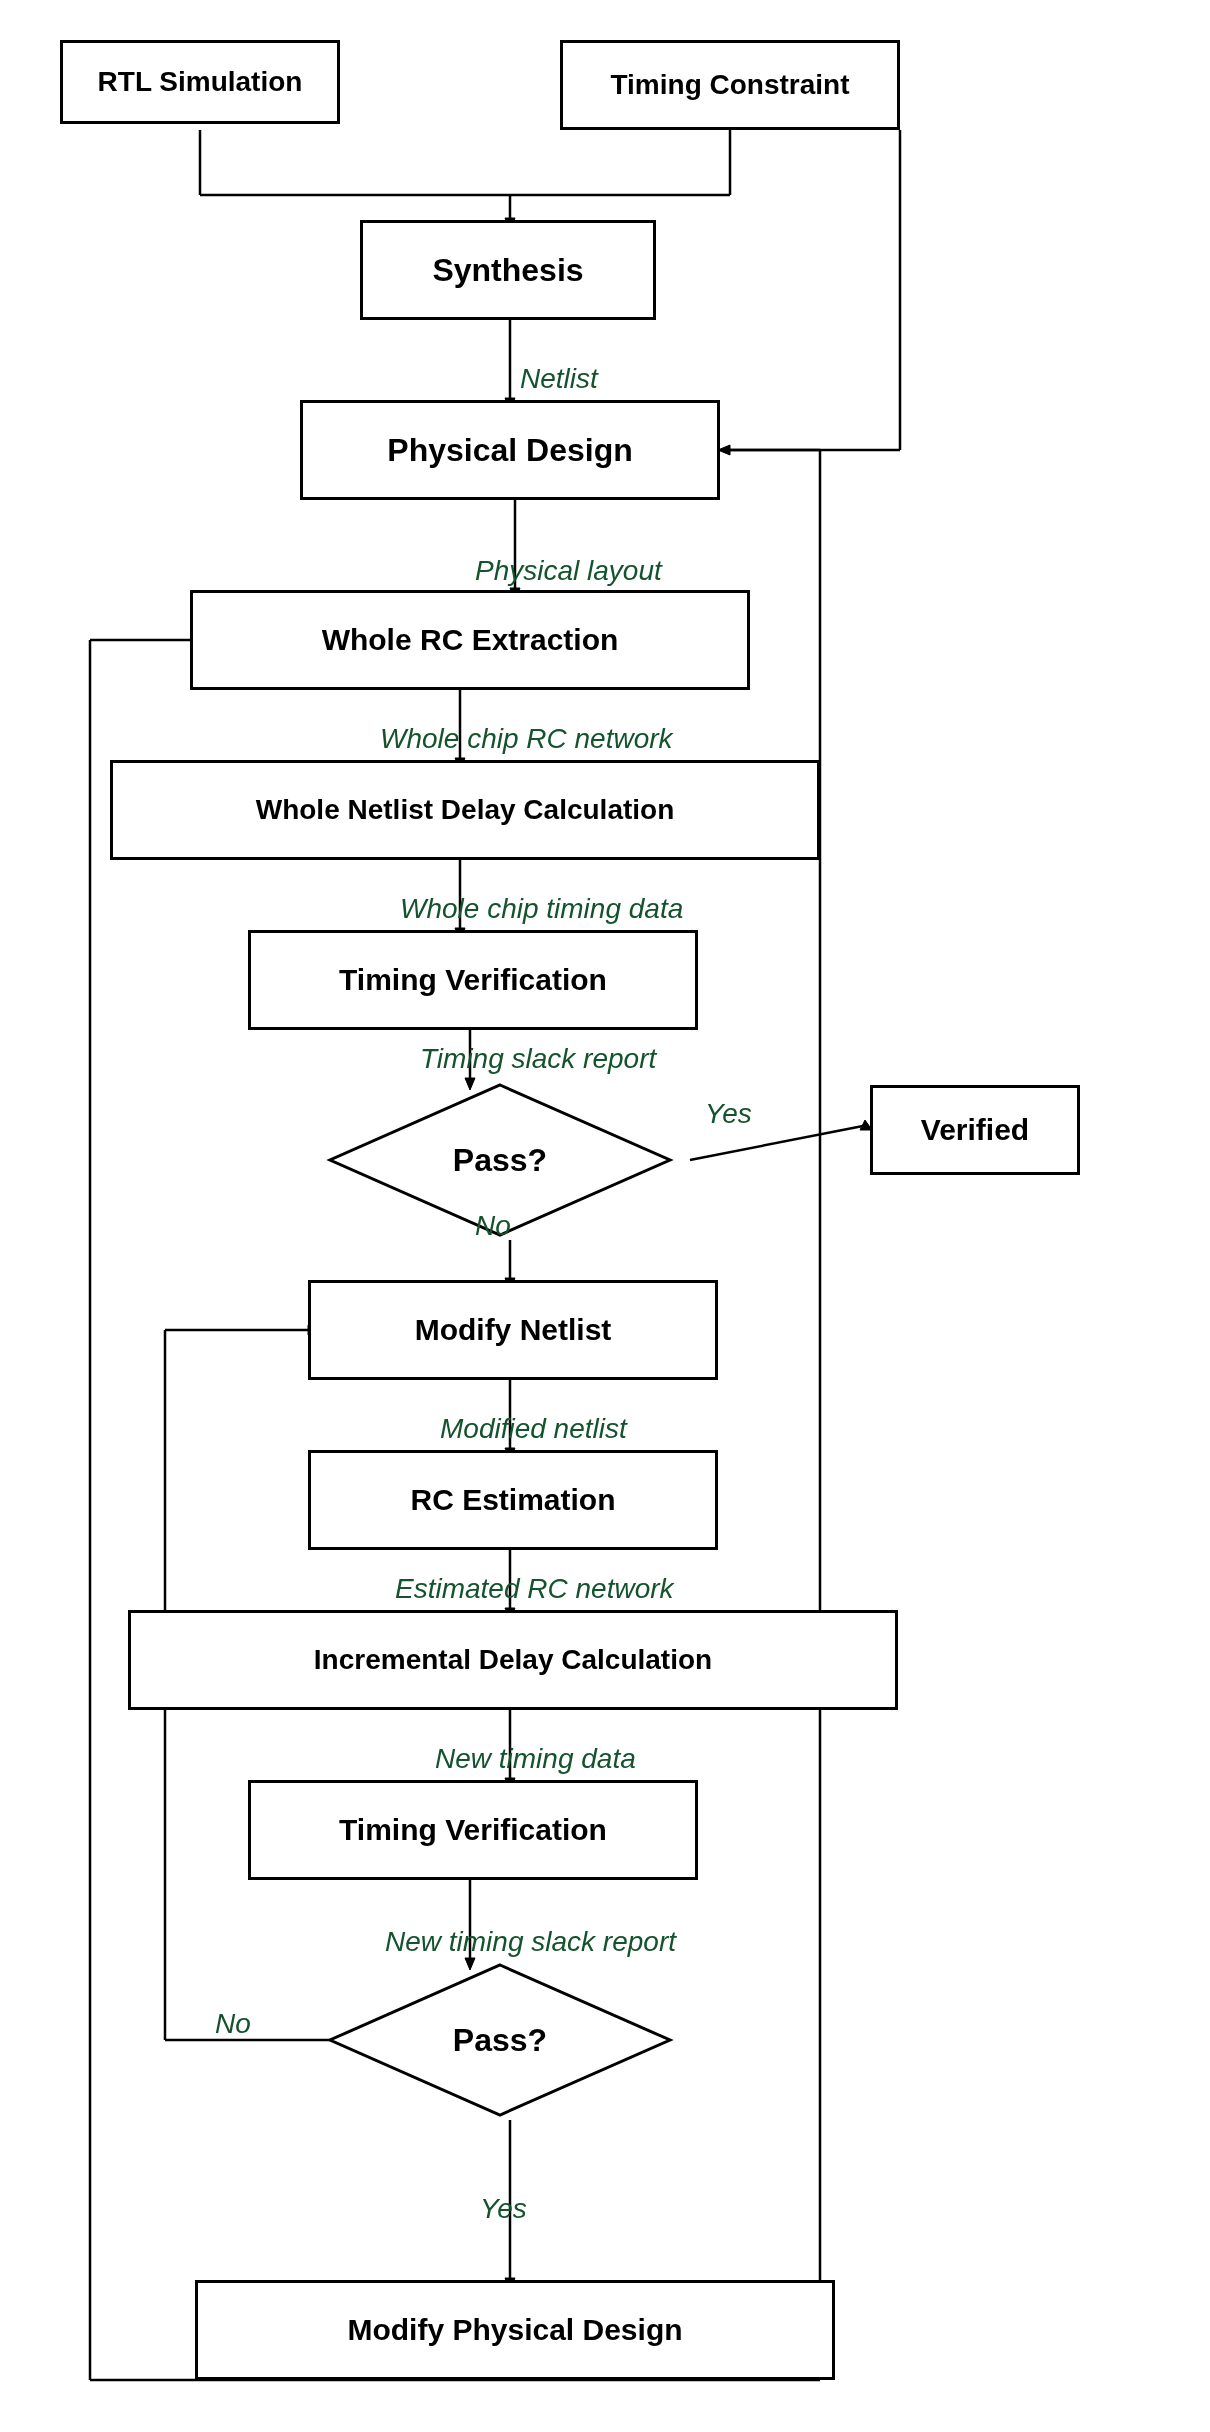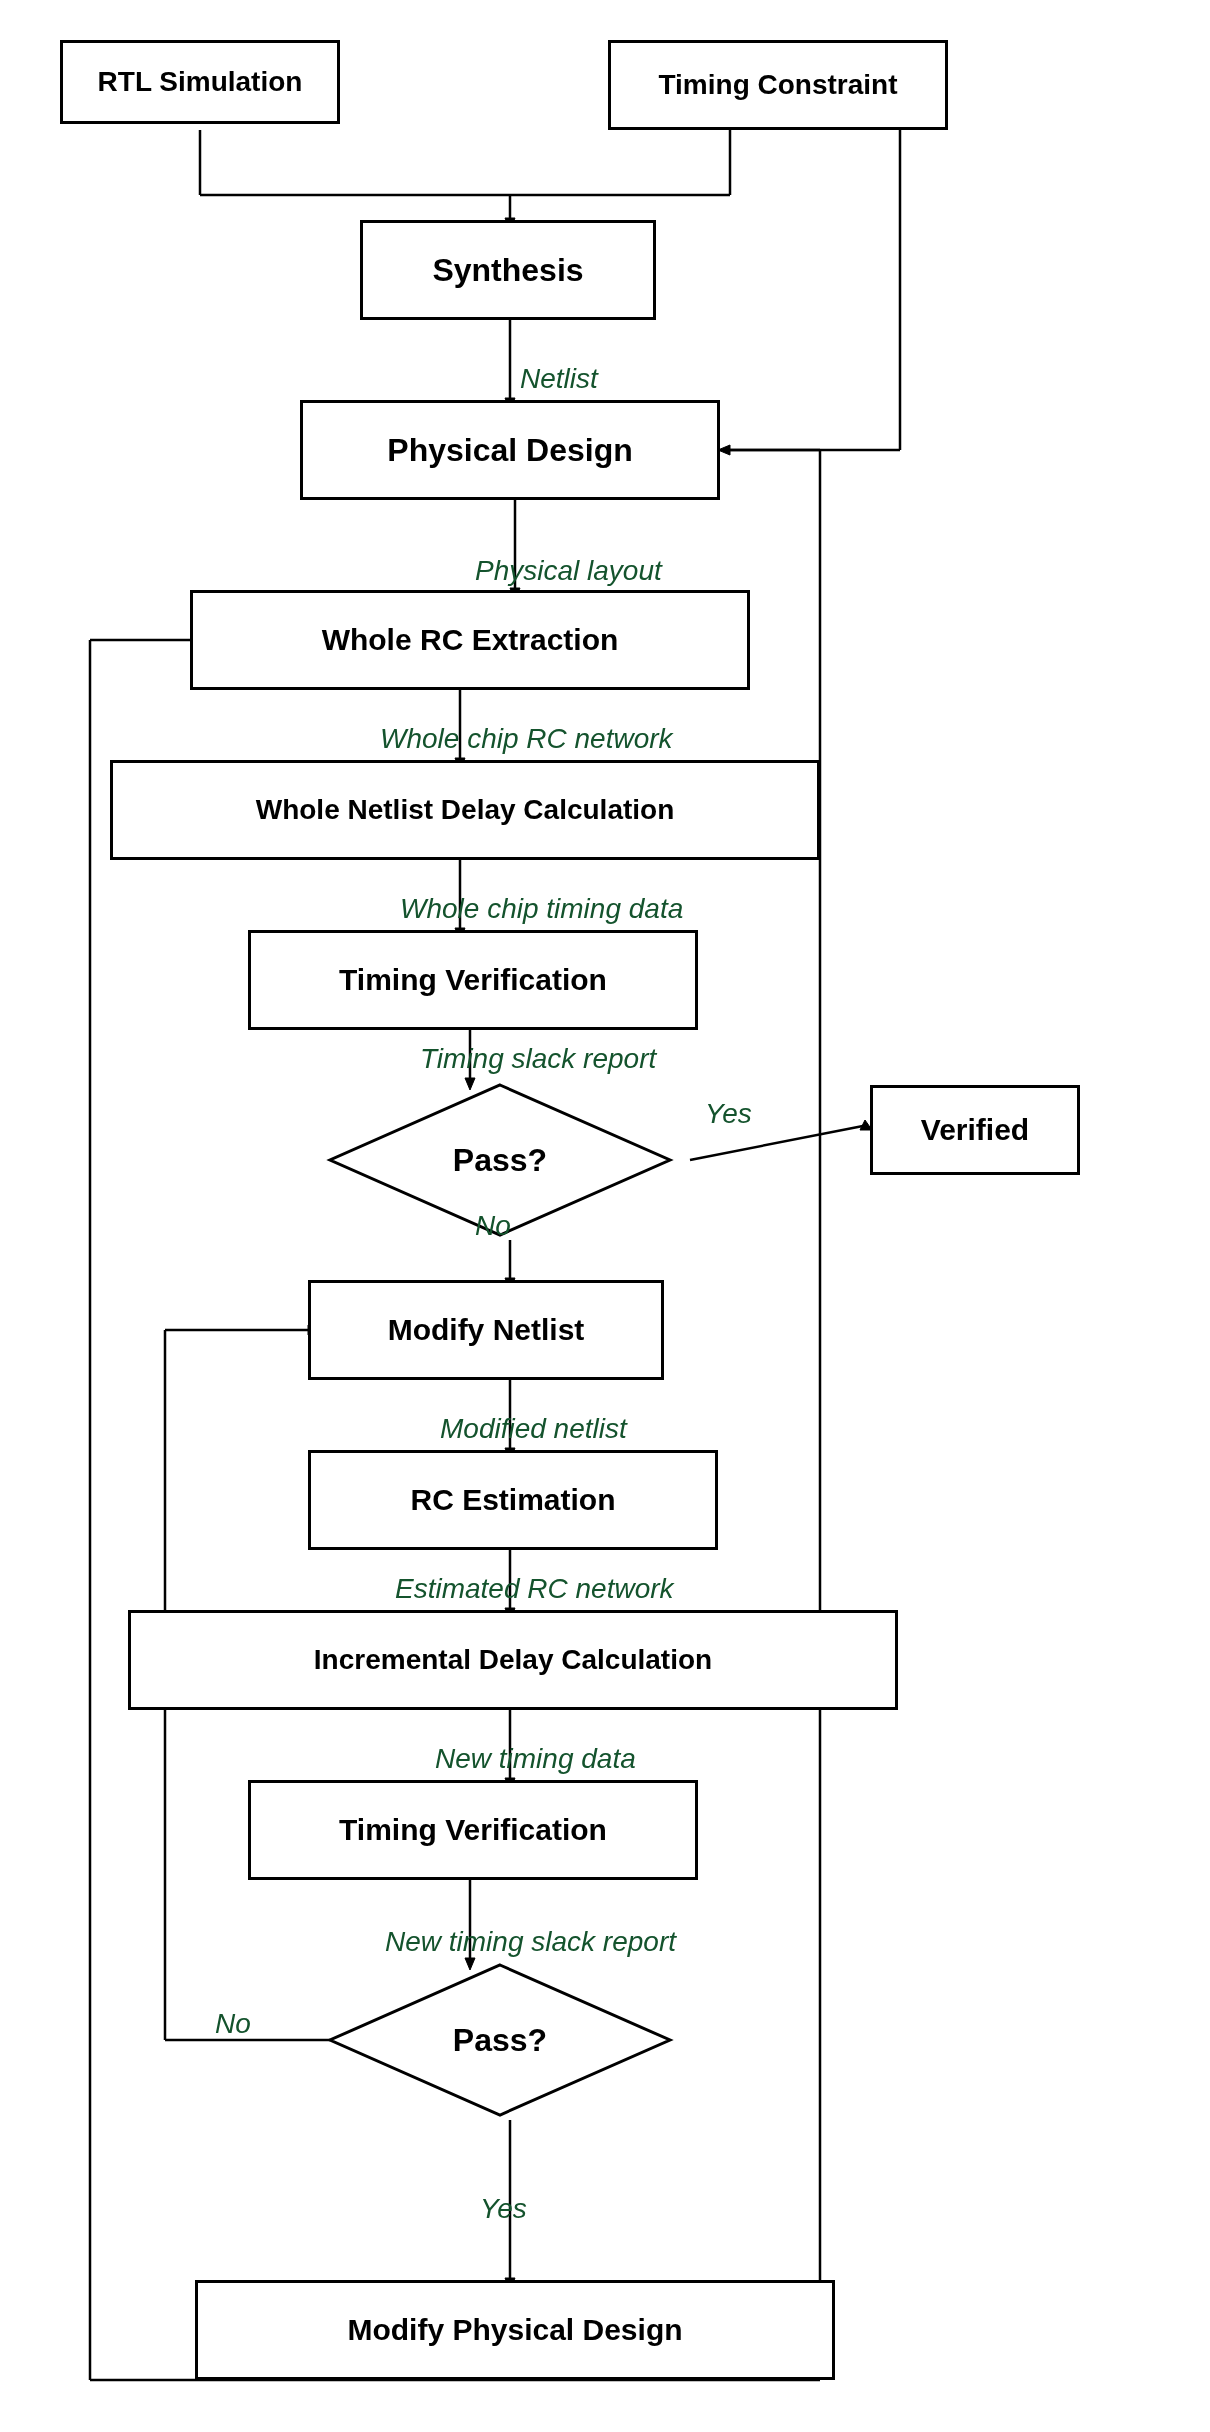--- a/index.html
+++ b/index.html
@@ -139,21 +139,21 @@
 
     <line x1="200" y1="2380" x2="820" y2="2380"></line>
     <line x1="820" y1="2380" x2="820" y2="450"></line>
     <line x1="820" y1="450" x2="730" y2="450"></line>
   </svg>
 
   <div class="box" style="left:60px;top:40px;width:280px;height:84px;font-size:28px;">
     <span>RTL Simulation</span>
   </div>
 
-  <div class="box" style="left:560px;top:40px;width:340px;height:90px;font-size:28px;margin-left:48px;">
+  <div class="box" style="left:560px;top:40px;width:340px;height:90px;font-size:28px;">
     <span>Timing Constraint</span>
   </div>
 
   <div class="box" style="left:360px;top:220px;width:296px;height:100px;font-size:32px;">
     <span>Synthesis</span>
   </div>
 
   <div class="box" style="left:300px;top:400px;width:420px;height:100px;font-size:32px;">
     <span>Physical Design</span>
   </div>
@@ -174,21 +174,21 @@
     <svg viewBox="0 0 350 160" xmlns="http://www.w3.org/2000/svg">
       <polygon points="175,5 345,80 175,155 5,80" fill="white" stroke="black" stroke-width="3"></polygon>
     </svg>
     <span class="diamond-label">Pass?</span>
   </div>
 
   <div class="box" style="left:870px;top:1085px;width:210px;height:90px;font-size:30px;">
     <span>Verified</span>
   </div>
 
-  <div class="box" style="left:308px;top:1280px;width:356px;height:100px;font-size:30px;">
+  <div class="box" style="left:308px;top:1280px;width:410px;height:100px;font-size:30px;">
     <span>Modify Netlist</span>
   </div>
 
   <div class="box" style="left:308px;top:1450px;width:410px;height:100px;font-size:30px;">
     <span>RC Estimation</span>
   </div>
 
   <div class="box" style="left:128px;top:1610px;width:770px;height:100px;font-size:28px;">
     <span>Incremental Delay Calculation</span>
   </div>

